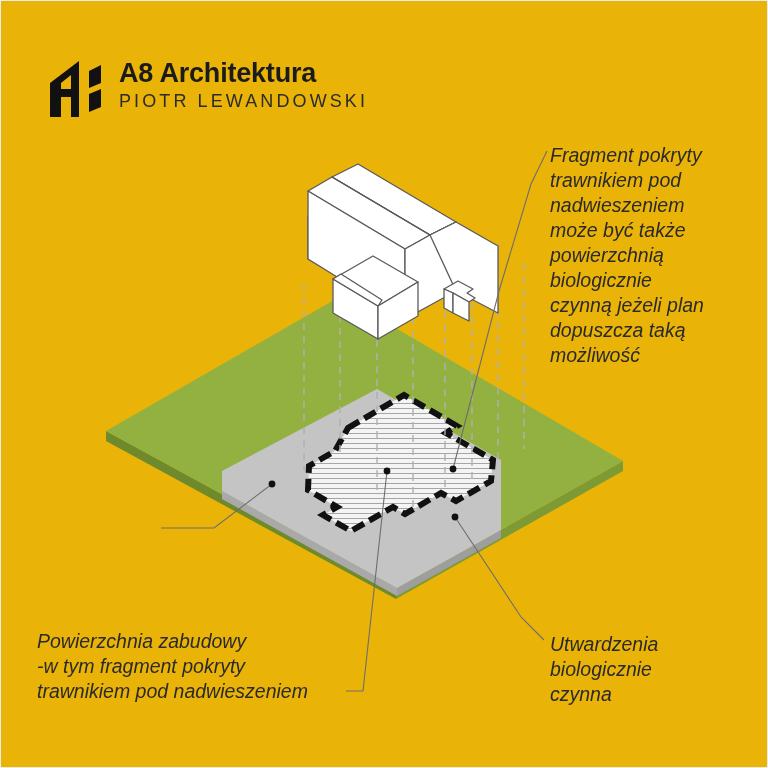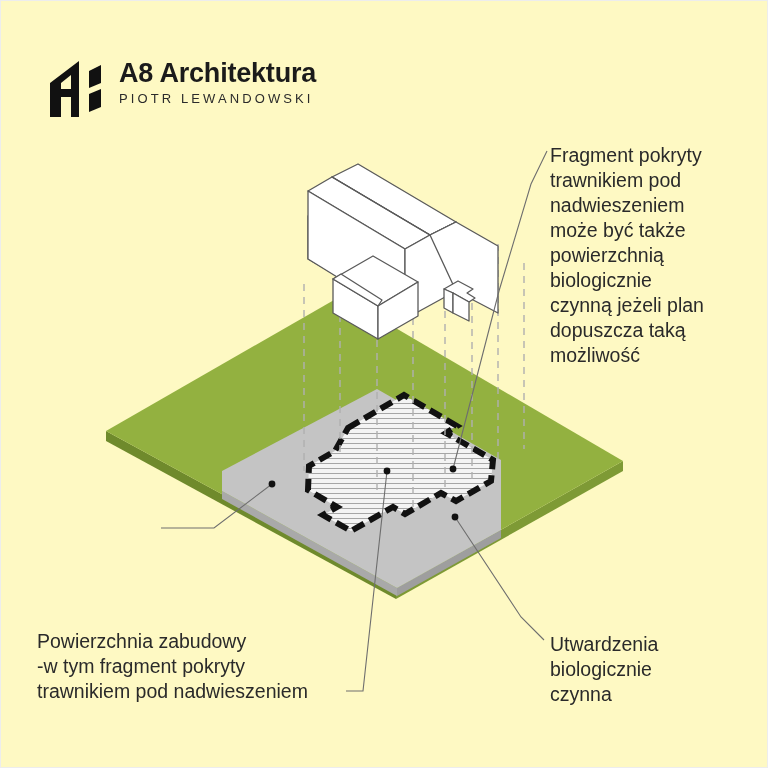--- a/index.html
+++ b/index.html
@@ -4,21 +4,21 @@
 <style>
   html, body {
     margin: 0;
     padding: 0;
     background: #ffffff;
   }
   #canvas {
     position: relative;
     width: 768px;
     height: 768px;
-    background: #fef9c3;
+    background: #eab308;
     border: 1px solid #ededed;
     box-sizing: border-box;
     overflow: hidden;
     font-family: "Liberation Sans", sans-serif;
   }
 
   
   #logo-block {
     position: absolute;
     left: 48px;
@@ -40,36 +40,37 @@
   }
   #logo-title {
     font-size: 27px;
     font-weight: 600;
     color: #1b1b1b;
     letter-spacing: -0.2px;
     line-height: 1.05;
     white-space: nowrap;
   }
   #logo-sub {
-    font-size: 13px;
+    font-size: 18px;
     font-weight: 400;
     color: #2b2b2b;
     letter-spacing: 3.1px;
     margin-top: 4px;
     white-space: nowrap;
   }
 
   
   .annot {
     position: absolute;
     color: #2a2a2a;
     font-size: 19.5px;
     line-height: 1.28;
     font-weight: 400;
     white-space: pre-line;
+    font-style: italic;
   }
   #annot-overhang { left: 549px; top: 142px; width: 215px; }
   #annot-paving   { left: 20px;  top: 515px; width: 200px; }
   #annot-built    { left: 36px;  top: 628px; width: 340px; }
   #annot-bio      { left: 549px; top: 631px; width: 200px; }
 
   
   #scene {
     position: absolute;
     left: 0;

